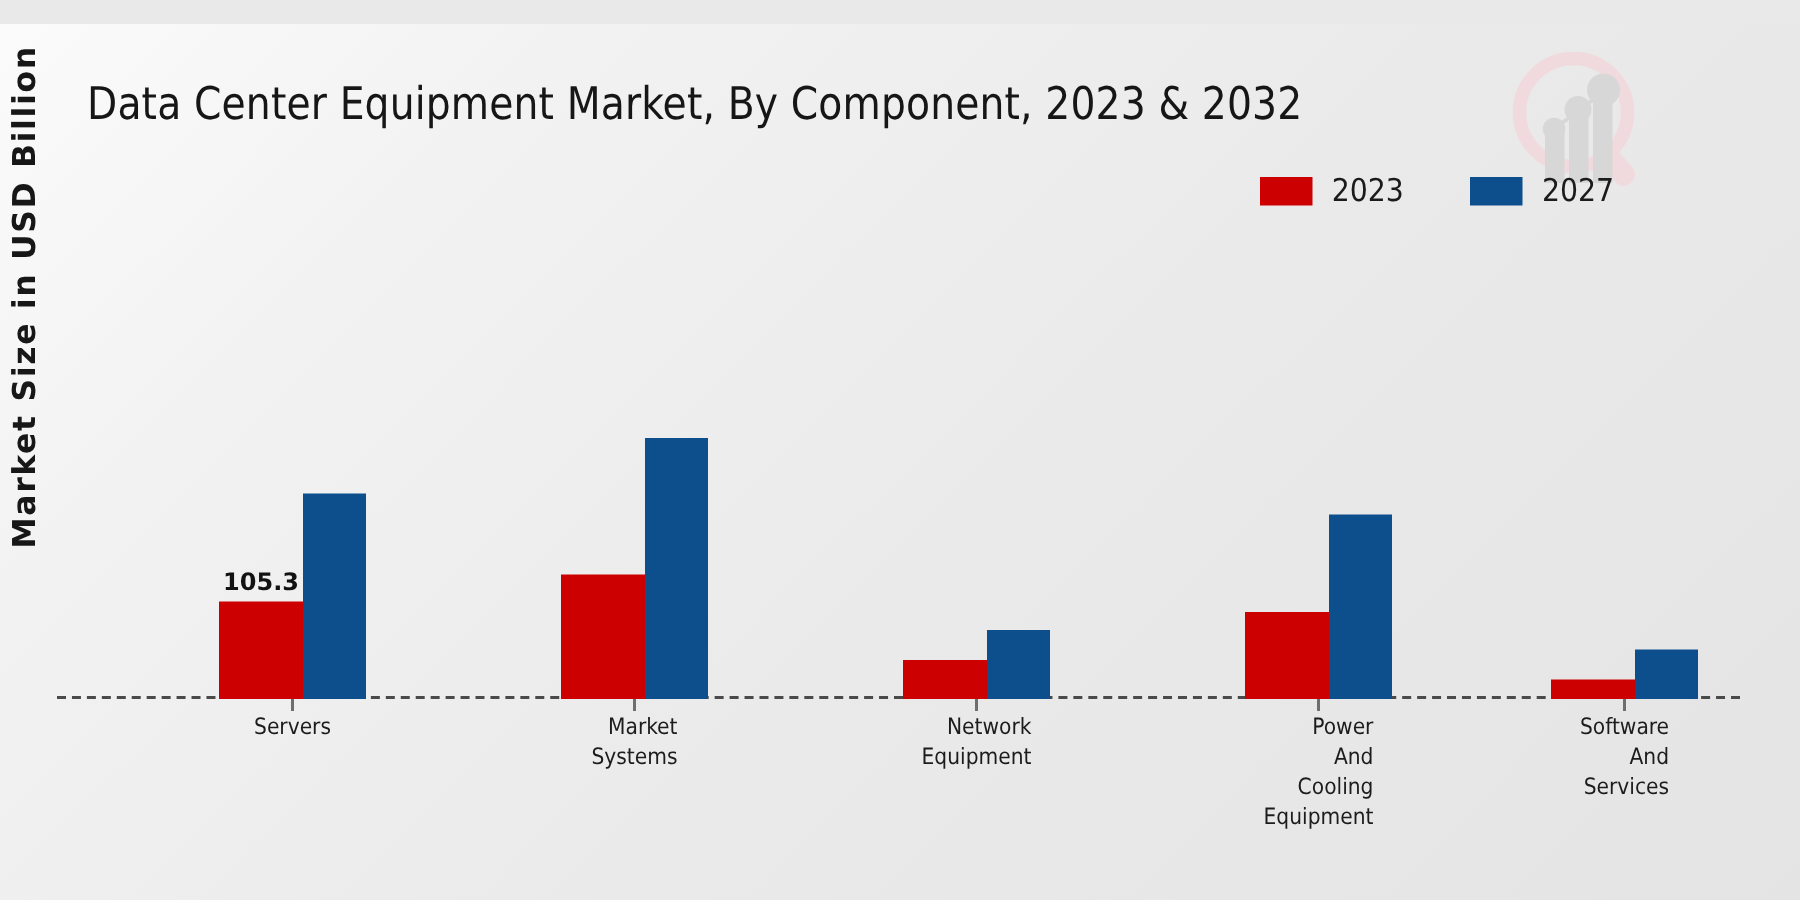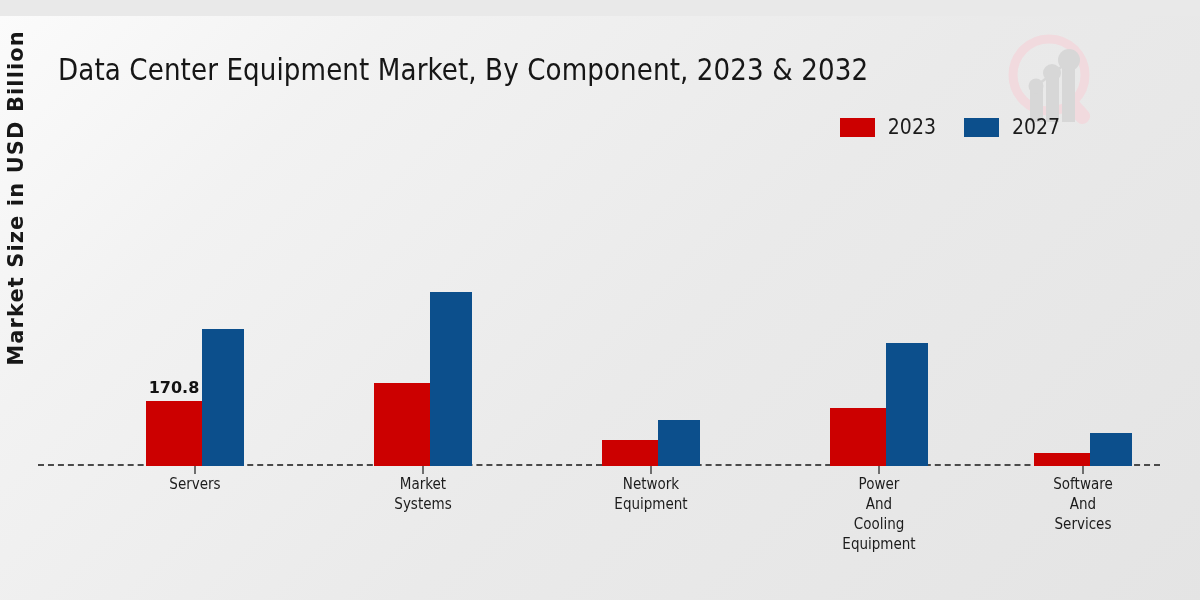--- a/index.html
+++ b/index.html
@@ -47,25 +47,25 @@
     color: #161616;
     letter-spacing: 0.1px;
     white-space: nowrap;
     transform: scaleX(0.97);
     transform-origin: left center;
   }
 
   
   #legend {
     position: absolute;
-    right: 140px;
+    right: 124px;
     top: 101px;
     display: flex;
     align-items: flex-start;
-    gap: 28px;
+    gap: 44px;
   }
   .legend-item {
     display: flex;
     align-items: center;
     gap: 13px;
   }
   .legend-swatch {
     width: 35px;
     height: 19px;
     display: block;
@@ -157,21 +157,21 @@
     height: 8px;
     background: #6e6e6e;
     transform: translateX(-1px);
   }
 
   .group-label {
     position: absolute;
     top: 318px;
     left: 50%;
     transform: translateX(-50%);
-    text-align: center;
+    text-align: right;
     font-family: "DejaVu Sans Condensed", "Liberation Sans Narrow", "Liberation Sans", sans-serif;
     font-size: 15px;
     line-height: 20px;
     color: #1c1c1c;
     white-space: pre-line;
   }
 
   
   #bottom-bar {
     position: absolute;
@@ -216,21 +216,21 @@
   </div>
 
   <div id="y-axis-title">Market Size in USD Billion</div>
 
   <div id="plot">
     <div id="baseline"></div>
     <div id="groups-host">
         <div class="group" style="left: 72px; width: 170px;">
           <div class="bars">
             <div class="bar bar-2023" style="height: 65px; background: rgb(204, 0, 0);">
-              <span class="bar-value">170.8</span>
+              <span class="bar-value">105.3</span>
             </div>
             <div class="bar bar-2032" style="height: 137px; background: rgb(12, 79, 140);"></div>
           </div>
           <div class="tick"></div>
           <div class="group-label">Servers</div>
         </div>
         <div class="group" style="left: 300px; width: 170px;">
           <div class="bars">
             <div class="bar bar-2023" style="height: 83px; background: rgb(204, 0, 0);"></div>
             <div class="bar bar-2032" style="height: 174px; background: rgb(12, 79, 140);"></div>

